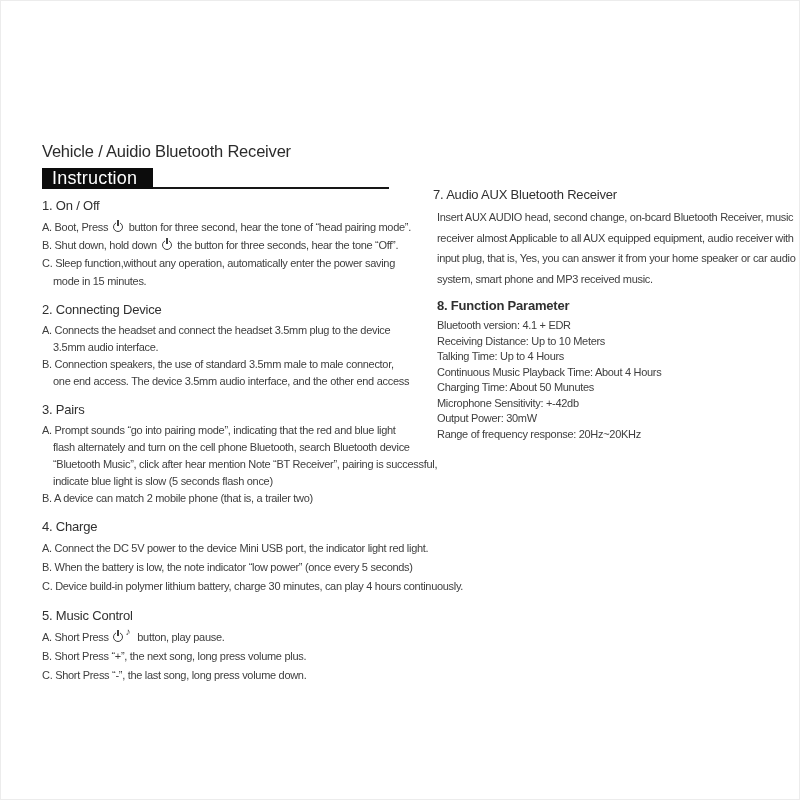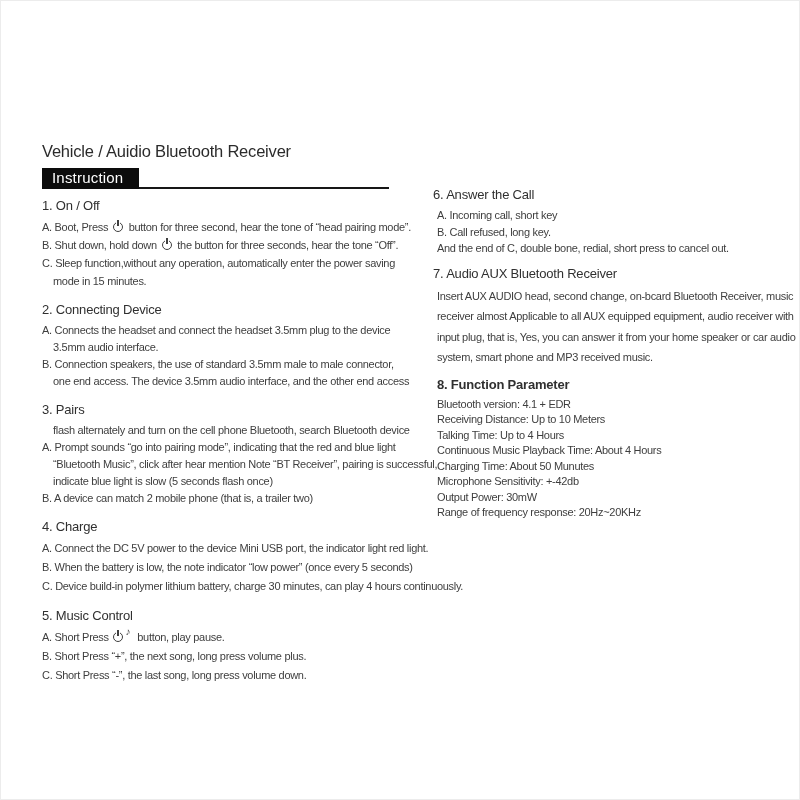--- a/index.html
+++ b/index.html
@@ -10,21 +10,21 @@
   }
   .left-col { position:absolute; left:25px; top:141px; width:402px;margin-left:16px; }
   .right-col { position:absolute; left:432px; top:186px; width:360px; }
 
   h1.doc-title {
     margin:0 0 7px 0; font-size:16.5px; font-weight:400; color:#2b2b2b;
     letter-spacing:-0.2px; white-space:nowrap;
   }
   .banner { display:flex; align-items:flex-end; width:347px; margin:0 0 9px 0; }
   .banner-box {
-    background:#0c0c0c; color:#ffffff; font-size:15px; line-height:16px;
+    background:#0c0c0c; color:#ffffff; font-size:18px; line-height:16px;
     padding:2px 16px 3px 10px; letter-spacing:0.2px;
   }
   .banner-rule { flex:1; height:2px; background:#161616; }
 
   section { margin:0 0 12px 0; }
   h2.sec-heading {
     margin:0 0 5px 0; font-size:13px; font-weight:400; color:#303030;
     letter-spacing:-0.2px; white-space:nowrap;
   }
   .ln {
@@ -78,22 +78,22 @@
     <section class="s2">
       <h2 class="sec-heading">2. Connecting Device</h2>
       <div class="ln">A. Connects the headset and connect the headset 3.5mm plug to the device</div>
       <div class="ln cont">3.5mm audio interface.</div>
       <div class="ln">B. Connection speakers, the use of standard 3.5mm male to male connector,</div>
       <div class="ln cont">one end access. The device 3.5mm audio interface, and the other end access</div>
     </section>
 
     <section class="s3">
       <h2 class="sec-heading">3. Pairs</h2>
+      <div class="ln">A. Prompt sounds “go into pairing mode”, indicating that the red  and blue light</div>
       <div class="ln cont">flash alternately and turn on the cell phone Bluetooth, search Bluetooth device</div>
-      <div class="ln">A. Prompt sounds “go into pairing mode”, indicating that the red  and blue light</div>
       <div class="ln cont">“Bluetooth Music”, click after hear mention Note “BT Receiver”, pairing is successful,</div>
       <div class="ln cont">indicate blue light is slow (5 seconds flash once)</div>
       <div class="ln">B. A device can match 2 mobile phone (that is, a trailer two)</div>
     </section>
 
     <section class="s4">
       <h2 class="sec-heading">4. Charge</h2>
       <div class="ln">A. Connect the DC 5V power to the device Mini USB port, the indicator light red light.</div>
       <div class="ln">B. When the battery is low, the note indicator “low power” (once every 5 seconds)</div>
       <div class="ln">C. Device build-in polymer lithium battery, charge 30 minutes, can play 4 hours continuously.</div>
@@ -101,26 +101,20 @@
 
     <section class="s5">
       <h2 class="sec-heading">5. Music Control</h2>
       <div class="ln"><span>A. Short Press </span><span class="inline-icon power-icon"></span><span class="inline-icon music-note-icon"></span><span> button, play pause.</span></div>
       <div class="ln">B. Short Press “+”, the next song, long press volume plus.</div>
       <div class="ln">C. Short Press “-”, the last song, long press volume down.</div>
     </section>
   </div>
 
   <div class="right-col">
-    <section class="s6">
-      <h2 class="sec-heading">6. Answer the Call</h2>
-      <div class="ln">A. Incoming call, short key</div>
-      <div class="ln">B. Call refused, long key.</div>
-      <div class="ln">And the end of C, double bone, redial, short press to cancel out.</div>
-    </section>
 
     <section class="s7">
       <h2 class="sec-heading">7. Audio AUX Bluetooth Receiver</h2>
       <div class="ln">Insert AUX AUDIO head, second change, on-bcard Bluetooth Receiver, music</div>
       <div class="ln">receiver almost Applicable to all AUX equipped equipment, audio receiver with</div>
       <div class="ln">input plug, that is, Yes, you can answer it from your home speaker or car audio</div>
       <div class="ln">system, smart phone and MP3 received music.</div>
     </section>
 
     <section class="s8">

